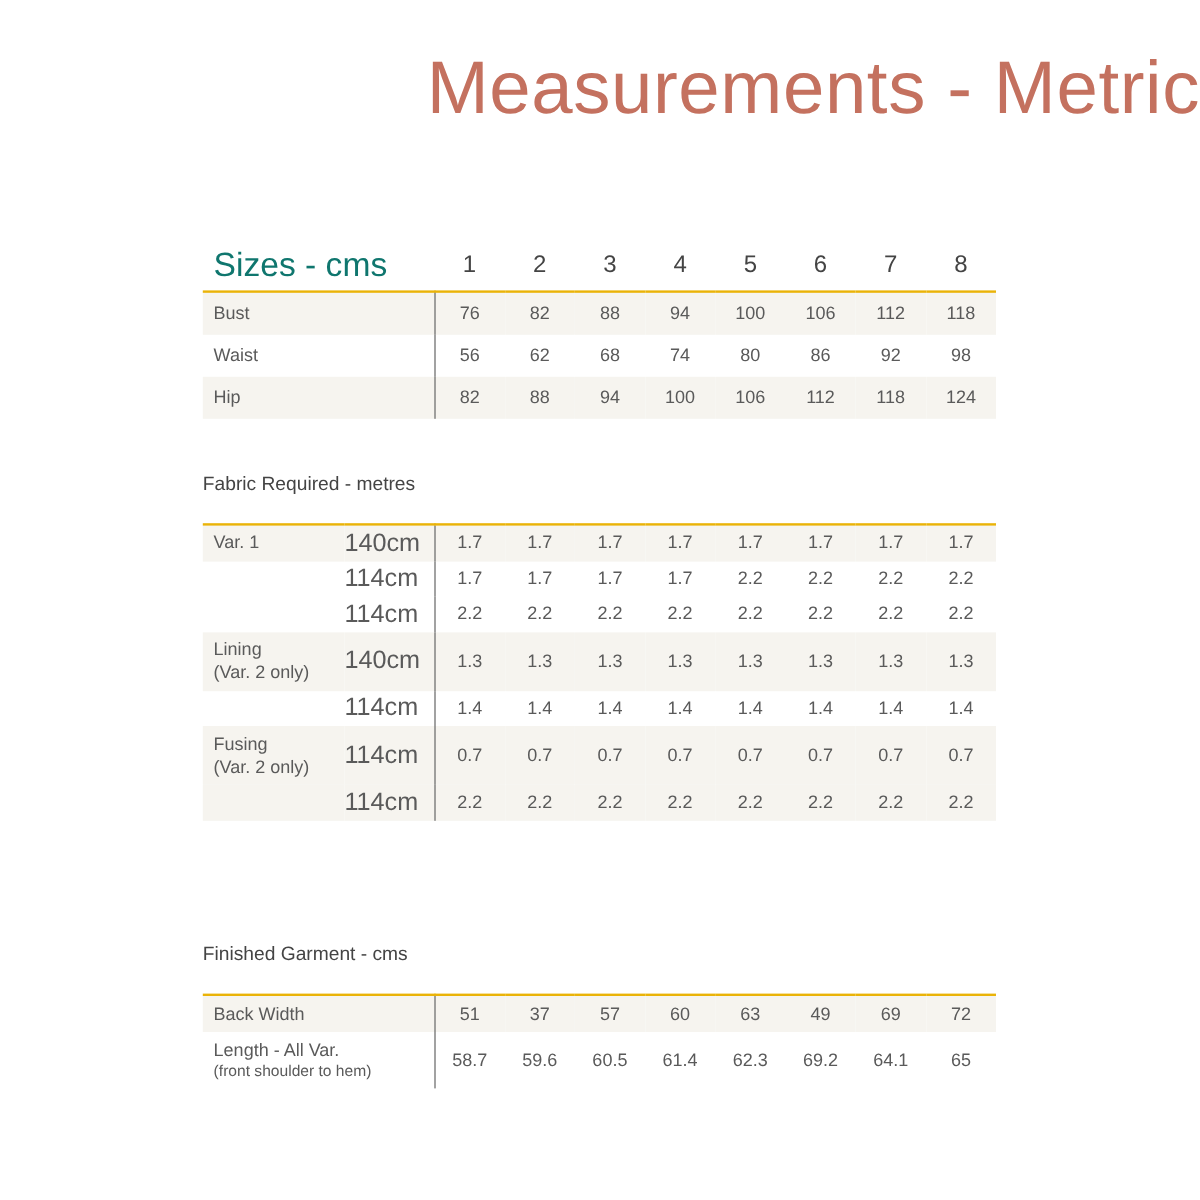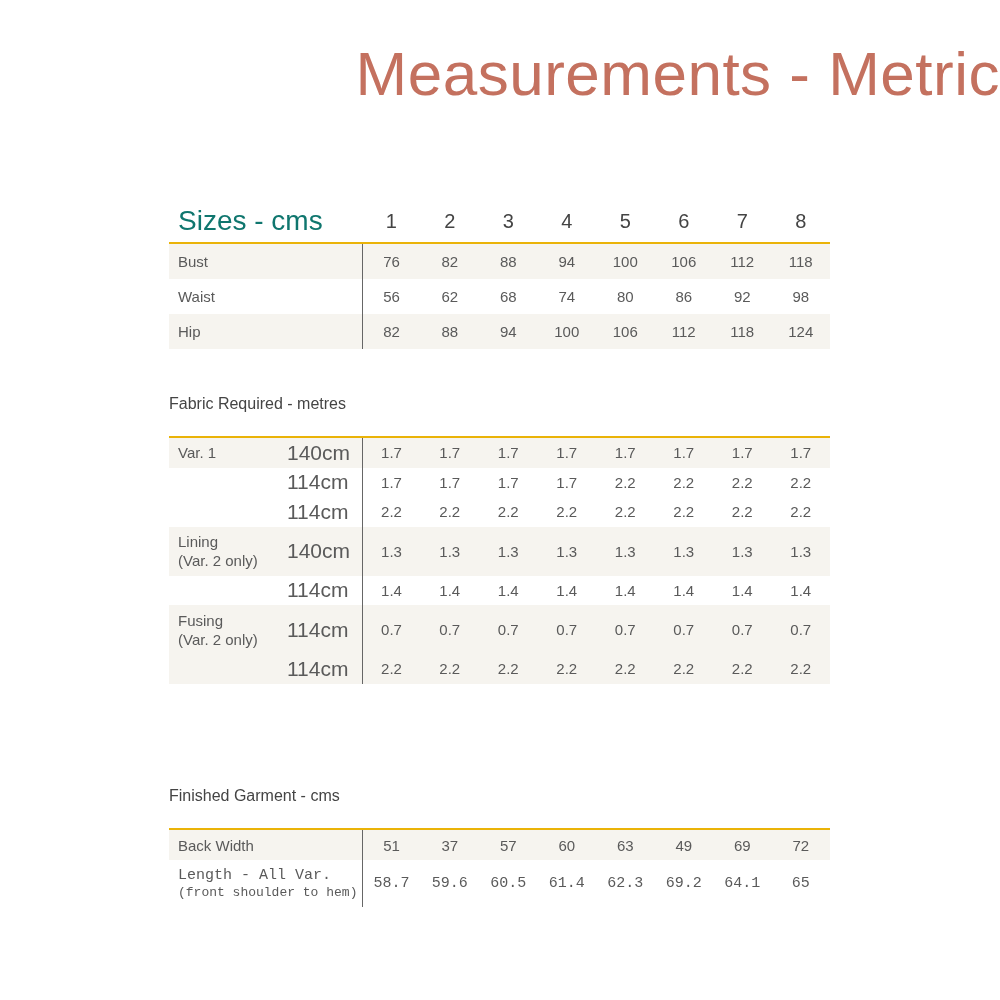--- a/index.html
+++ b/index.html
@@ -26,21 +26,21 @@
   #sizes tr.row td { height: 35px; }
   
   #fabric { top: 388px; }
   #fabric .gap { height: 16px; }
   #fabric tr.row td { height: 29.5px; }
   #fabric tr.row.tall td { height: 49px; }
   
   #garment { top: 780px; }
   #garment .gap { height: 16px; }
   #garment tr.row td { height: 30px; }
-  #garment tr.row.tall td { height: 47px; font-family: Liberation Mono, monospace; }
+  #garment tr.row.tall td { height: 47px; }
 </style>
 </head>
 <body>
 
 <div class="title">Measurements - Metric</div>
 
 <div class="section" id="sizes">
   <table>
     <colgroup>
         <col style="width:193px">

